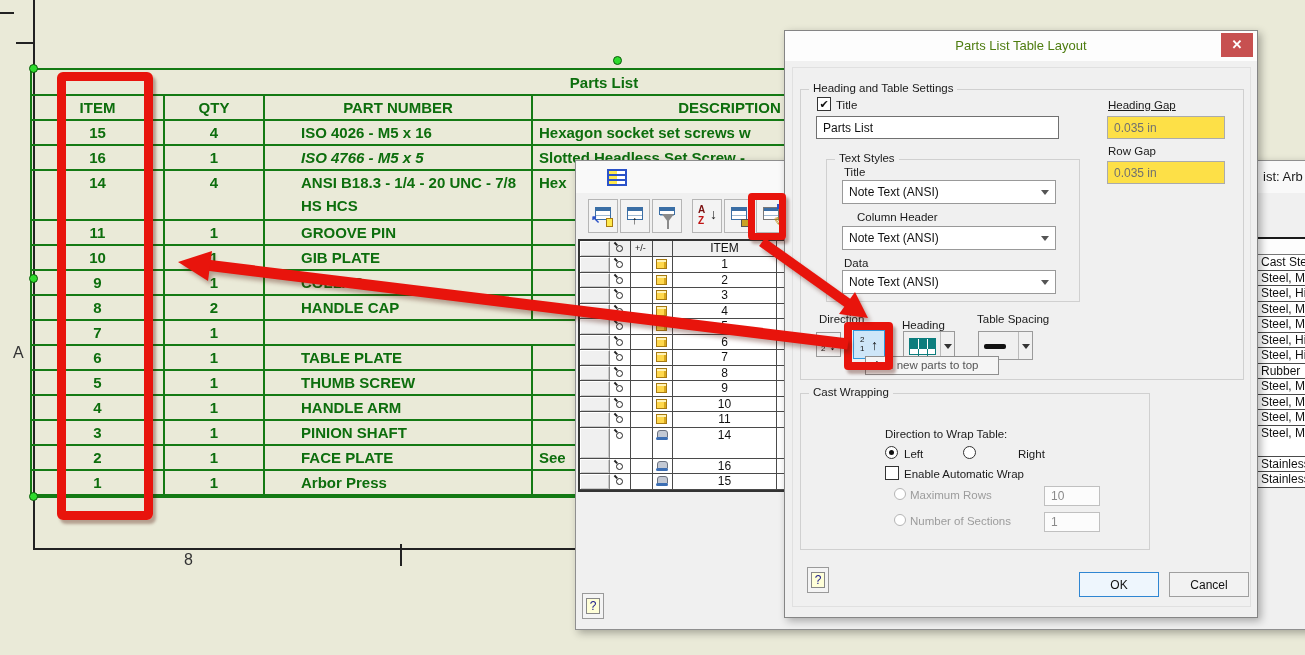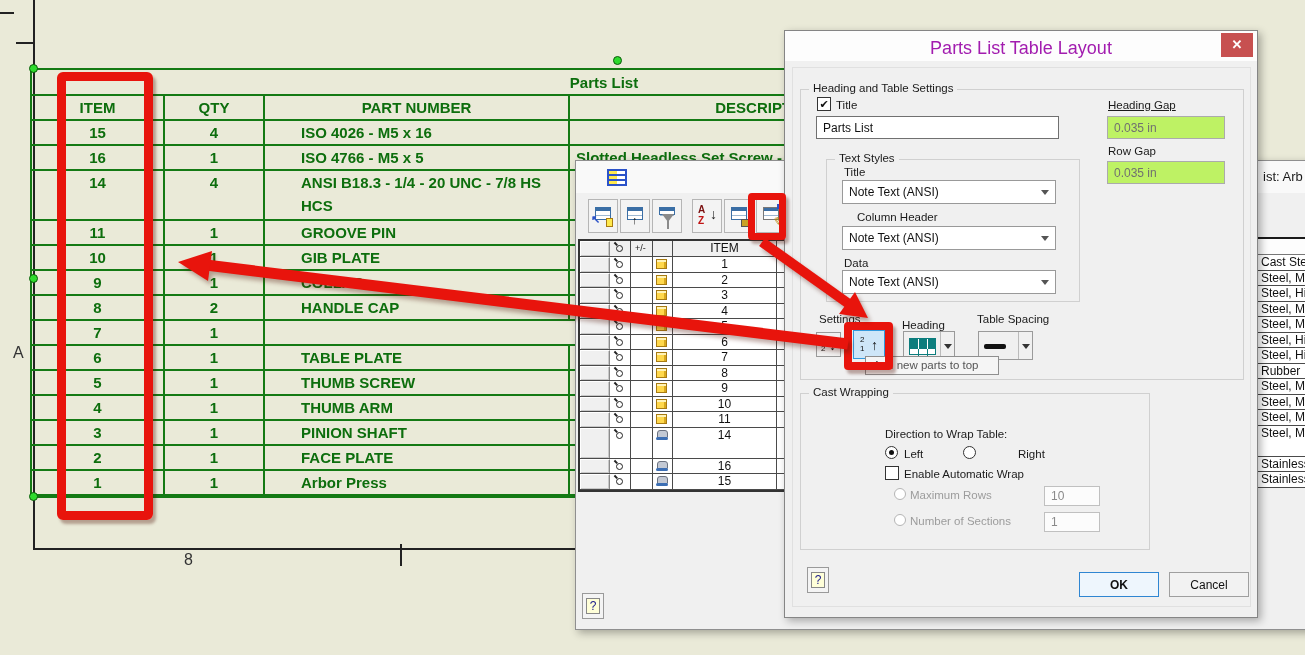--- a/index.html
+++ b/index.html
@@ -16,21 +16,21 @@
          color:#0d6e0d;font-weight:600;font-size:15px;background:transparent;}
   .pl-title{height:26px;line-height:25px;text-align:center;border-bottom:2px solid #147a14;}
   .pl-head,.plrow{display:flex;border-bottom:2px solid #147a14;}
   .pl-head>div,.plrow>div{border-right:2px solid #147a14;height:100%;}
   .pl-head>div:last-child,.plrow>div:last-child{border-right:none;}
   .pl-head{height:25px;line-height:23px;text-align:center;}
   .plrow{height:25px;line-height:23px;}
   .plrow.tall{height:50px;line-height:23px;}
   .c-item{width:133px;text-align:center;}
   .c-qty{width:100px;text-align:center;}
-  .c-part{width:305px;padding-left:36px;}
+  .c-part{width:268px;padding-left:36px;}
   .pl-head .c-part{padding-left:0;text-align:center;}
   .c-desc{width:395px;padding-left:6px;overflow:hidden;white-space:nowrap;}
   .pl-head .c-desc{padding-left:0;text-align:center;}
   .c-mat{flex:1;}
   .grip{position:absolute;width:9px;height:9px;border-radius:50%;background:#2ddb2d;
         border:1px solid #0a5a0a;z-index:2;}
 
   
   .win{position:absolute;background:#f0f0f0;border:1px solid #8f8f8f;
        box-shadow:3px 3px 8px rgba(0,0,0,.3);}
@@ -92,33 +92,33 @@
   
   #mslice{position:absolute;left:663px;top:76px;width:82px;border-top:2px solid #1a1a1a;background:#fff;}
   .mhead{height:16px;border-bottom:1px solid #777;background:#fdfdfd;}
   .mrow{height:15.5px;border-bottom:1px solid #4a4a4a;font-size:12px;color:#111;
         line-height:15px;padding-left:22px;white-space:nowrap;overflow:hidden;}
   .mrow.tall{height:31px;}
 
   
   #dlg{left:784px;top:30px;width:474px;height:588px;z-index:20;background:#f0f0f0;border:1px solid #858585;}
   #dlg .titlebar{position:absolute;left:0;top:0;right:0;height:30px;background:#fdfdfd;}
-  #dlg .dtitle{position:absolute;top:7px;width:100%;text-align:center;font-size:18px;color:#a21caf;}
+  #dlg .dtitle{position:absolute;top:7px;width:100%;text-align:center;font-size:13px;color:#4d7c0f;}
   .closebtn{position:absolute;right:4px;top:2px;width:32px;height:24px;background:#c75050;color:#fff;
             text-align:center;line-height:23px;font-size:13px;font-weight:bold;}
   .innerframe{position:absolute;left:7px;top:36px;right:6px;bottom:10px;border:1px solid #e0e0e0;background:#f0f0f0;}
   .group{position:absolute;border:1px solid #d0d0d0;}
   .gl{position:absolute;background:#f0f0f0;padding:0 4px;font-size:11.5px;color:#1a1a1a;white-space:nowrap;}
   .lbl{position:absolute;font-size:11.5px;color:#1a1a1a;white-space:nowrap;}
   .lbl.dis{color:#9c9c9c;}
   .cb{position:absolute;width:14px;height:14px;background:#fff;border:1px solid #333;
       font-size:11px;line-height:13px;text-align:center;color:#111;}
   .tin{position:absolute;background:#fff;border:1px solid #707070;font-size:12px;color:#111;
        padding-left:6px;display:flex;align-items:center;}
-  .tin.gray{background:#bef264;border-color:#ababab;color:#707070;}
+  .tin.gray{background:#fde047;border-color:#ababab;color:#707070;}
   .tin.disfld{background:#fcfcfc;border-color:#c0c0c0;color:#8a8a8a;}
   .dd{position:absolute;background:#fff;border:1px solid #999;font-size:12px;color:#111;
       display:flex;align-items:center;padding-left:6px;}
   .dd .arr{position:absolute;right:6px;top:9px;width:0;height:0;border-left:4px solid transparent;
       border-right:4px solid transparent;border-top:5px solid #555;}
   .radio{position:absolute;width:13px;height:13px;border-radius:50%;background:#fff;border:1px solid #333;}
   .radio.sel::after{content:"";position:absolute;left:3px;top:3px;width:5px;height:5px;border-radius:50%;background:#111;}
   .radio.dis{border-color:#b5b5b5;}
   .sqbtn{position:absolute;background:#f0f0f0;border:1px solid #9a9a9a;}
   .sqbtn.sel{background:#cee6f8;border:1px solid #3399dd;}
@@ -165,26 +165,27 @@
       <div class="c-qty">QTY</div>
       <div class="c-part">PART NUMBER</div>
       <div class="c-desc">DESCRIPTION</div>
       <div class="c-mat"></div>
     </div>
     <div>
         <div class="plrow">
           <div class="c-item">15</div>
           <div class="c-qty">4</div>
           <div class="c-part" style="white-space: normal;">ISO 4026 - M5 x 16</div>
+          <div class="c-desc">Hexagon socket set screws w</div>
           <div class="c-mat"></div>
         </div>
         <div class="plrow">
           <div class="c-item">16</div>
           <div class="c-qty">1</div>
-          <div class="c-part" style="white-space: normal;">ISO 4766 - M5 x 5</div>
+          <div class="c-part" style="white-space: normal; font-style: italic;">ISO 4766 - M5 x 5</div>
           <div class="c-desc">Slotted Headless Set Screw -</div>
           <div class="c-mat"></div>
         </div>
         <div class="plrow tall">
           <div class="c-item">14</div>
           <div class="c-qty">4</div>
           <div class="c-part" style="white-space: normal;">ANSI B18.3 - 1/4 - 20 UNC - 7/8 HS HCS</div>
           <div class="c-desc">Hex</div>
           <div class="c-mat"></div>
         </div>
@@ -232,21 +233,21 @@
         <div class="plrow">
           <div class="c-item">5</div>
           <div class="c-qty">1</div>
           <div class="c-part" style="white-space: normal;">THUMB SCREW</div>
           <div class="c-desc"></div>
           <div class="c-mat"></div>
         </div>
         <div class="plrow">
           <div class="c-item">4</div>
           <div class="c-qty">1</div>
-          <div class="c-part" style="white-space: normal;">THUMB ARM</div>
+          <div class="c-part" style="white-space: normal;">HANDLE ARM</div>
           <div class="c-desc"></div>
           <div class="c-mat"></div>
         </div>
         <div class="plrow">
           <div class="c-item">3</div>
           <div class="c-qty">1</div>
           <div class="c-part" style="white-space: normal;">PINION SHAFT</div>
           <div class="c-desc"></div>
           <div class="c-mat"></div>
         </div>
@@ -543,21 +544,21 @@
     <div class="dd" style="left:57px;top:239px;width:214px;height:24px;">
       <span>Note Text (ANSI)</span>
         <span class="arr"></span>
     </div>
 
     <div class="lbl" style="left:323px;top:68px;text-decoration:underline;">Heading Gap</div>
     <div class="tin gray" style="left:322px;top:85px;width:118px;height:23px;">0.035 in</div>
     <div class="lbl" style="left:323px;top:114px;">Row Gap</div>
     <div class="tin gray" style="left:322px;top:130px;width:118px;height:23px;">0.035 in</div>
 
-    <div class="lbl" style="left:34px;top:282px;">Settings</div>
+    <div class="lbl" style="left:34px;top:282px;">Direction</div>
     <div class="sqbtn" style="left:31px;top:301px;width:25px;height:25px;">
       <span class="dirnum">1<br>2</span>
         <span class="dirarrow">↓</span>
     </div>
     <div class="sqbtn sel" style="left:68px;top:299px;width:32px;height:29px;">
       <span class="dirnum" style="left:6px;top:4px;">2<br>1</span>
         <span class="dirarrow" style="right:6px;top:6px;">↑</span>
     </div>
     <div class="lbl" style="left:117px;top:288px;">Heading</div>
     <div class="sqbtn" style="left:118px;top:300px;width:52px;height:29px;">
@@ -580,21 +581,21 @@
     <div class="cb" style="left:100px;top:435px;"></div>
     <div class="lbl" style="left:119px;top:437px;">Enable Automatic Wrap</div>
     <div class="radio dis" style="left:109px;top:457px;width:12px;height:12px;"></div>
     <div class="lbl dis" style="left:125px;top:458px;">Maximum Rows</div>
     <div class="tin disfld" style="left:259px;top:455px;width:56px;height:20px;">10</div>
     <div class="radio dis" style="left:109px;top:483px;width:12px;height:12px;"></div>
     <div class="lbl dis" style="left:125px;top:484px;">Number of Sections</div>
     <div class="tin disfld" style="left:259px;top:481px;width:56px;height:20px;">1</div>
 
     <div class="helpbtn" style="left:22px;top:536px;"></div>
-    <div class="pushbtn def" style="left:294px;top:541px;width:80px;font-weight:bold;">OK</div>
+    <div class="pushbtn def" style="left:294px;top:541px;width:80px;">OK</div>
     <div class="pushbtn" style="left:384px;top:541px;width:80px;">Cancel</div>
   </div>
 
   <div class="tooltip">Add new parts to top</div>
 
   <div class="ann" style="left:57px;top:72px;width:96px;height:448px;border-width:9px;border-radius:6px;"></div>
   <div class="ann" style="left:748px;top:193px;width:38px;height:47px;border-width:7px;border-radius:4px;"></div>
   <div class="ann" style="left:844px;top:322px;width:49px;height:48px;border-width:8px;border-radius:4px;"></div>
   <svg id="annsvg" width="1305" height="655">
     <g style="filter:drop-shadow(3px 4px 2px rgba(80,20,10,0.35));">

